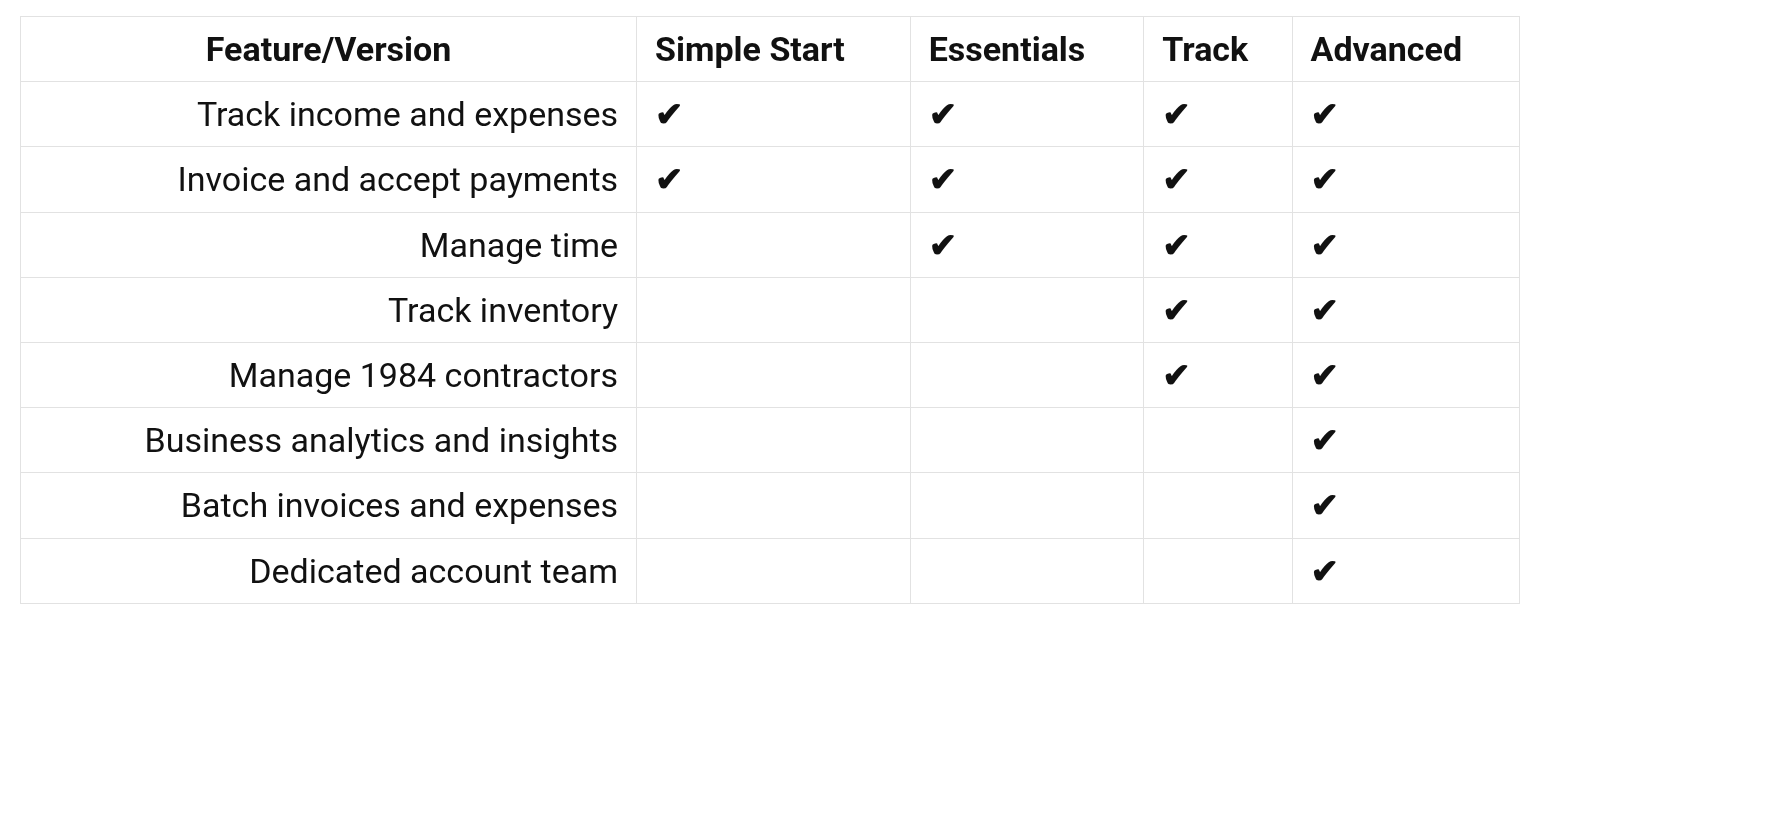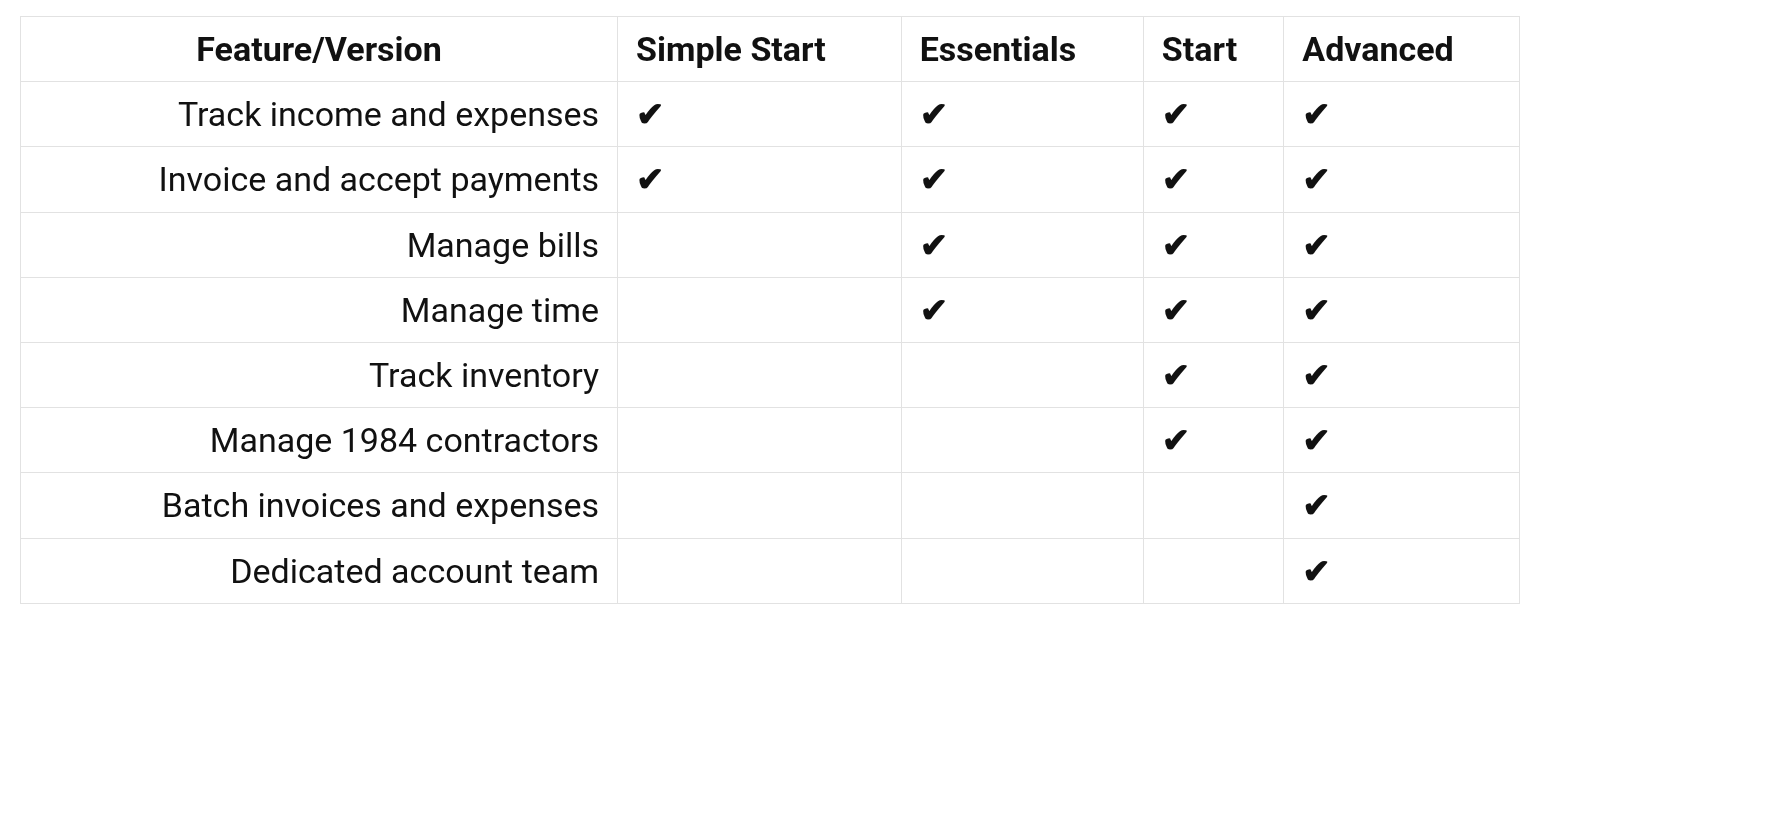--- a/index.html
+++ b/index.html
@@ -47,43 +47,36 @@
 </head>
 <body>
 
 <div class="wrap">
   <table>
     <thead>
       <tr>
         <th class="feature-col">Feature/Version</th>
         <th>Simple Start</th>
         <th>Essentials</th>
-        <th>Start</th>
+        <th>Track</th>
         <th>Advanced</th>
       </tr>
     </thead>
     <tbody>
 
     <tr>
           <td class="feature">Track income and expenses</td>
           <td><span class="check">✔</span></td>
           <td><span class="check">✔</span></td>
           <td><span class="check">✔</span></td>
           <td><span class="check">✔</span></td>
         </tr>
         <tr>
           <td class="feature">Invoice and accept payments</td>
           <td><span class="check">✔</span></td>
-          <td><span class="check">✔</span></td>
-          <td><span class="check">✔</span></td>
-          <td><span class="check">✔</span></td>
-        </tr>
-        <tr>
-          <td class="feature">Manage bills</td>
-          <td></td>
           <td><span class="check">✔</span></td>
           <td><span class="check">✔</span></td>
           <td><span class="check">✔</span></td>
         </tr>
         <tr>
           <td class="feature">Manage time</td>
           <td></td>
           <td><span class="check">✔</span></td>
           <td><span class="check">✔</span></td>
           <td><span class="check">✔</span></td>
@@ -96,20 +89,27 @@
           <td><span class="check">✔</span></td>
         </tr>
         <tr>
           <td class="feature">Manage 1984 contractors</td>
           <td></td>
           <td></td>
           <td><span class="check">✔</span></td>
           <td><span class="check">✔</span></td>
         </tr>
         <tr>
+          <td class="feature">Business analytics and insights</td>
+          <td></td>
+          <td></td>
+          <td></td>
+          <td><span class="check">✔</span></td>
+        </tr>
+        <tr>
           <td class="feature">Batch invoices and expenses</td>
           <td></td>
           <td></td>
           <td></td>
           <td><span class="check">✔</span></td>
         </tr>
         <tr>
           <td class="feature">Dedicated account team</td>
           <td></td>
           <td></td>

